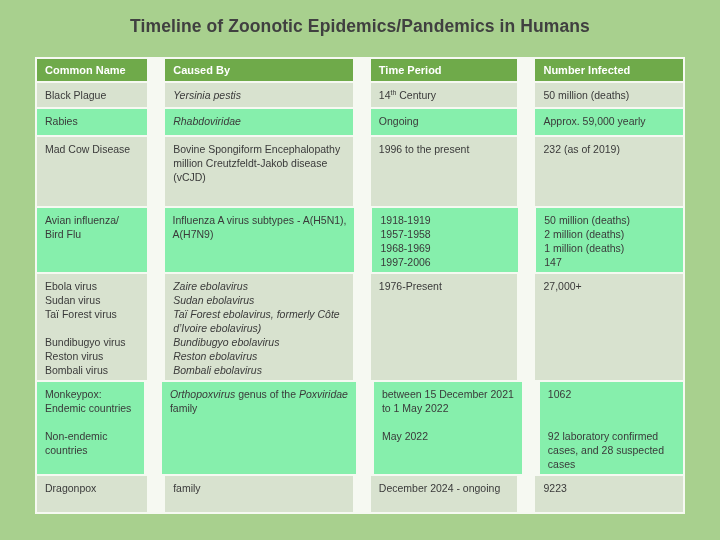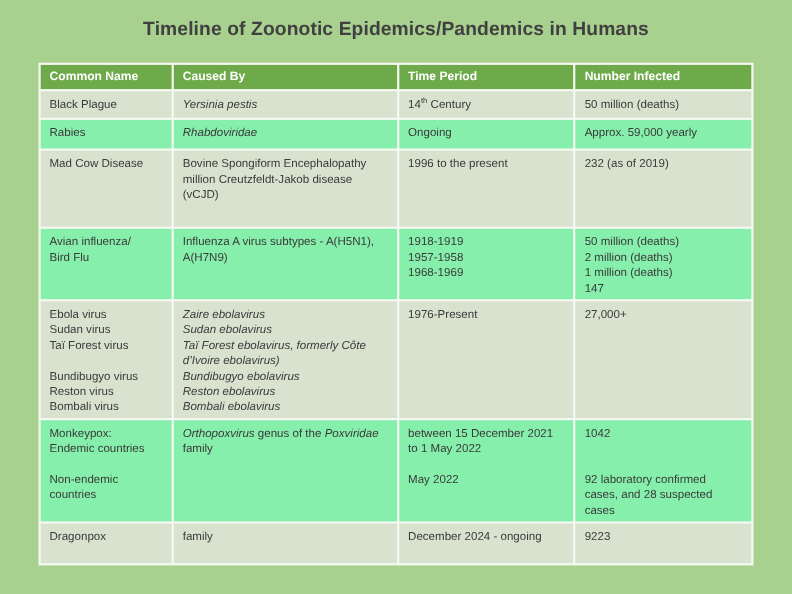--- a/index.html
+++ b/index.html
@@ -20,21 +20,21 @@
   .tablewrap{
     position:absolute;left:35px;top:57px;width:650px;
     box-sizing:border-box;
     background:#f6f9f2;
     padding:2px;
     display:flex;flex-direction:column;gap:2px;
   }
   .trow{
     display:grid;
     grid-template-columns:121fr 206fr 161fr 162fr;
-    gap:2px;
+    gap:18px;
   }
   .trow.theader{min-height:22px;}
   .trow.theader .tcell{
     background:#6faa4a;color:#ffffff;
     font-weight:bold;font-size:11px;
     display:flex;align-items:center;
     padding:2px 8px;
   }
   .tcell{
     box-sizing:border-box;
@@ -117,20 +117,21 @@
           <div class="line"><span>Bird Flu</span></div>
         </div>
         <div class="tcell">
           <div class="line"><span>Influenza A virus subtypes - A(H5N1),</span></div>
           <div class="line"><span>A(H7N9)</span></div>
         </div>
         <div class="tcell">
           <div class="line"><span>1918-1919</span></div>
           <div class="line"><span>1957-1958</span></div>
           <div class="line"><span>1968-1969</span></div>
+          <div class="line"><span>1997-2006</span></div>
         </div>
         <div class="tcell">
           <div class="line"><span>50 million (deaths)</span></div>
           <div class="line"><span>2 million (deaths)</span></div>
           <div class="line"><span>1 million (deaths)</span></div>
           <div class="line"><span>147</span></div>
         </div>
       </div>
       <div class="trow r5 dark">
         <div class="tcell">
@@ -170,21 +171,21 @@
           <div class="line"><span class="it">Orthopoxvirus</span><span> genus of the </span><span class="it">Poxviridae</span></div>
           <div class="line"><span>family</span></div>
         </div>
         <div class="tcell">
           <div class="line"><span>between 15 December 2021</span></div>
           <div class="line"><span>to 1 May 2022</span></div>
           <div class="line">&nbsp;</div>
           <div class="line"><span>May 2022</span></div>
         </div>
         <div class="tcell">
-          <div class="line"><span>1042</span></div>
+          <div class="line"><span>1062</span></div>
           <div class="line">&nbsp;</div>
           <div class="line">&nbsp;</div>
           <div class="line"><span>92 laboratory confirmed</span></div>
           <div class="line"><span>cases, and 28 suspected</span></div>
           <div class="line"><span>cases</span></div>
         </div>
       </div>
       <div class="trow r7 dark">
         <div class="tcell">
           <div class="line"><span>Dragonpox</span></div>

